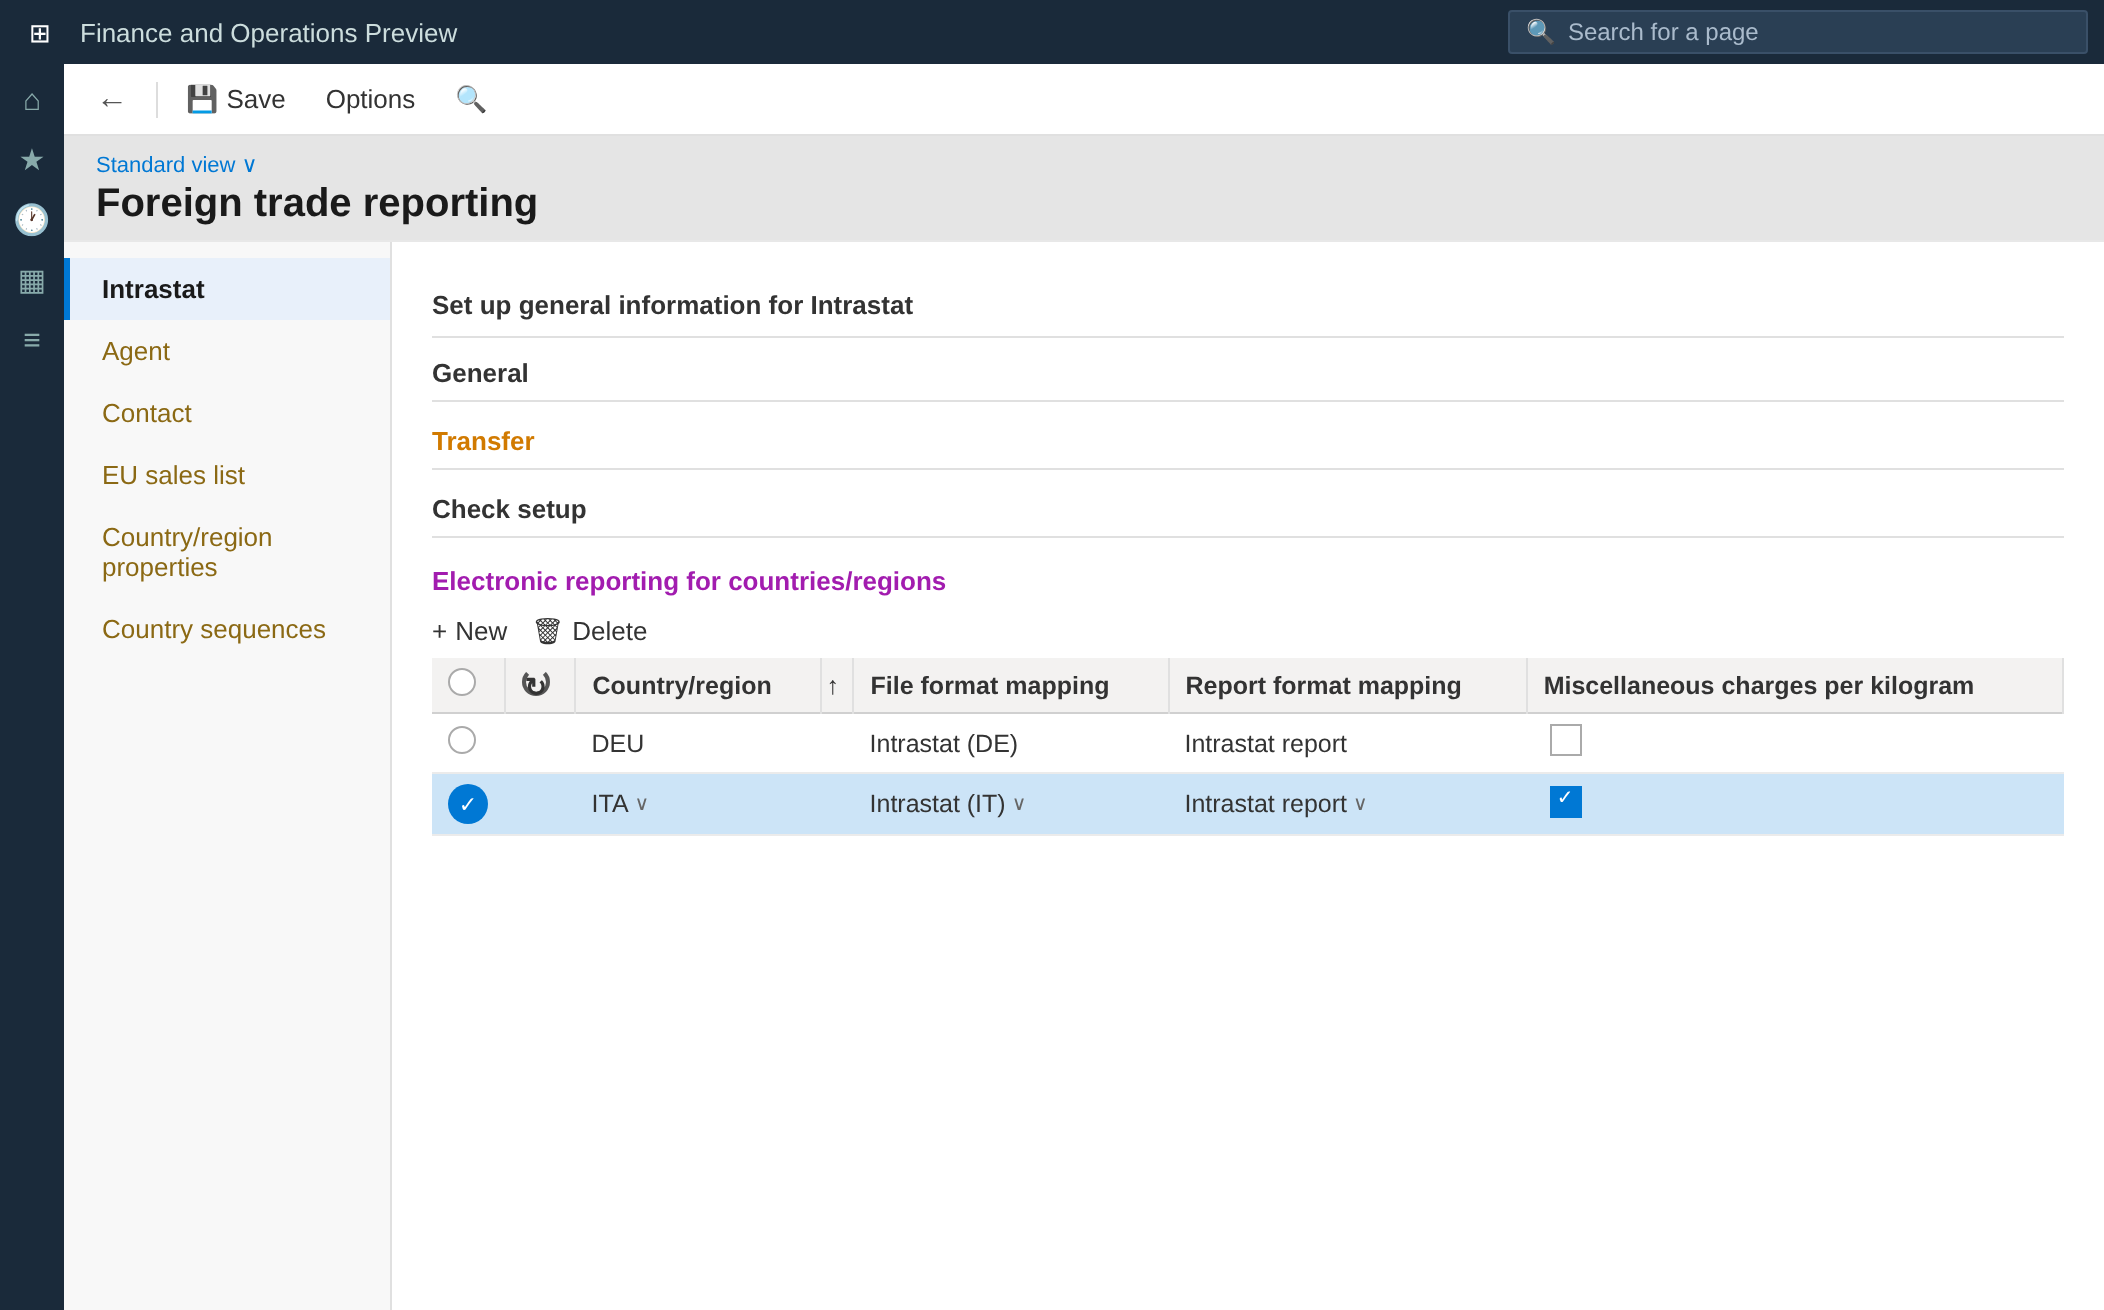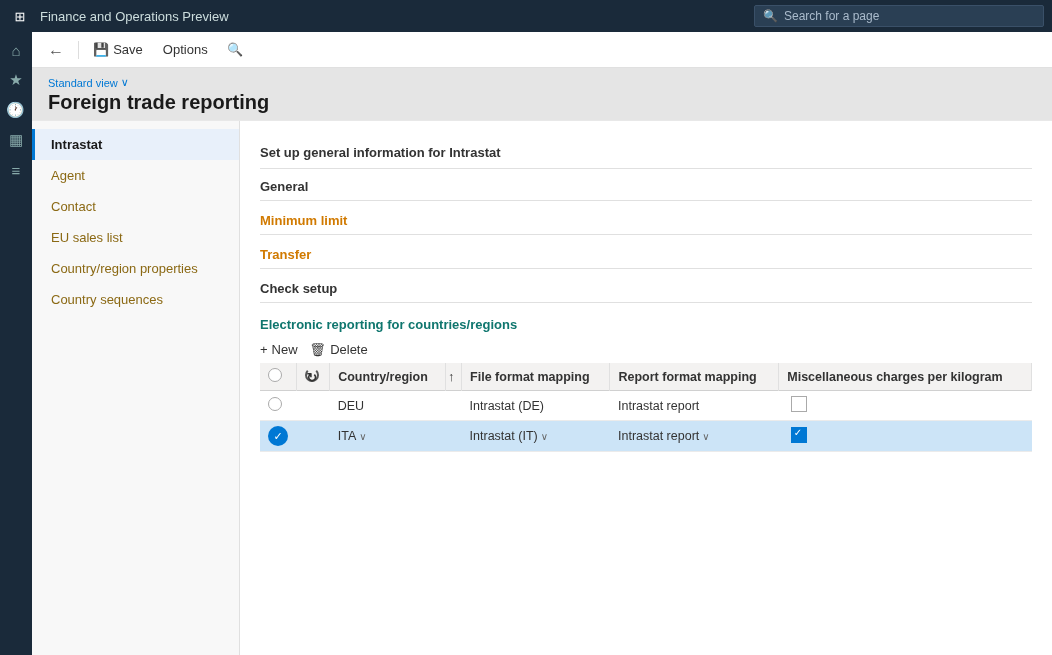--- a/index.html
+++ b/index.html
@@ -77,21 +77,21 @@
       font-size: 20px; font-weight: 600; color: #1a1a1a; margin-top: 2px;
     }
 
     
     .body {
       display: flex; flex: 1; overflow: hidden;
     }
 
     
     .left-nav {
-      width: 208px; background: #f8f8f8; border-right: 1px solid #e0e0e0;
+      width: 164px; background: #f8f8f8; border-right: 1px solid #e0e0e0;
       padding-top: 8px; flex-shrink: 0;
     }
     .left-nav .nav-item {
       padding: 8px 16px; cursor: pointer; color: #8b6914; font-size: 13px;
       border-left: 3px solid transparent;
     }
     .left-nav .nav-item.active {
       color: #1a1a1a; font-weight: 600;
       border-left: 3px solid #0078d4; background: #e8f0fa;
     }
@@ -109,21 +109,21 @@
       margin-bottom: 4px;
     }
     .right-panel .section-header {
       font-size: 13px; font-weight: 600; color: #333; padding: 8px 0 6px 0;
       border-bottom: 1px solid #e0e0e0; cursor: pointer;
     }
     .right-panel .section-header.orange { color: #d17a00; }
 
     
     .er-section-title {
-      font-size: 13px; font-weight: 600; color: #0f766e; padding: 10px 0 6px 0;
+      font-size: 13px; font-weight: 600; color: #a21caf; padding: 10px 0 6px 0;
     }
     .er-toolbar {
       display: flex; align-items: center; gap: 12px; padding: 4px 0 6px 0;
     }
     .er-toolbar .er-btn {
       display: flex; align-items: center; gap: 4px;
       color: #333; font-size: 13px; cursor: pointer; background: none; border: none;
     }
     .er-toolbar .er-btn .icon { font-size: 13px; }
 
@@ -238,23 +238,20 @@
       </div>
 
       <div class="right-panel">
 
         <div class="section-title">Set up general information for Intrastat</div>
 
         <div class="section-group">
           <div class="section-header">General</div>
         </div>
         <div class="section-group">
-          <div class="section-header orange">Minimum limit</div>
-        </div>
-        <div class="section-group">
           <div class="section-header orange">Transfer</div>
         </div>
         <div class="section-group">
           <div class="section-header">Check setup</div>
         </div>
 
         <div class="section-group">
           <div class="er-section-title">Electronic reporting for countries/regions</div>
 
           <div class="er-toolbar">

